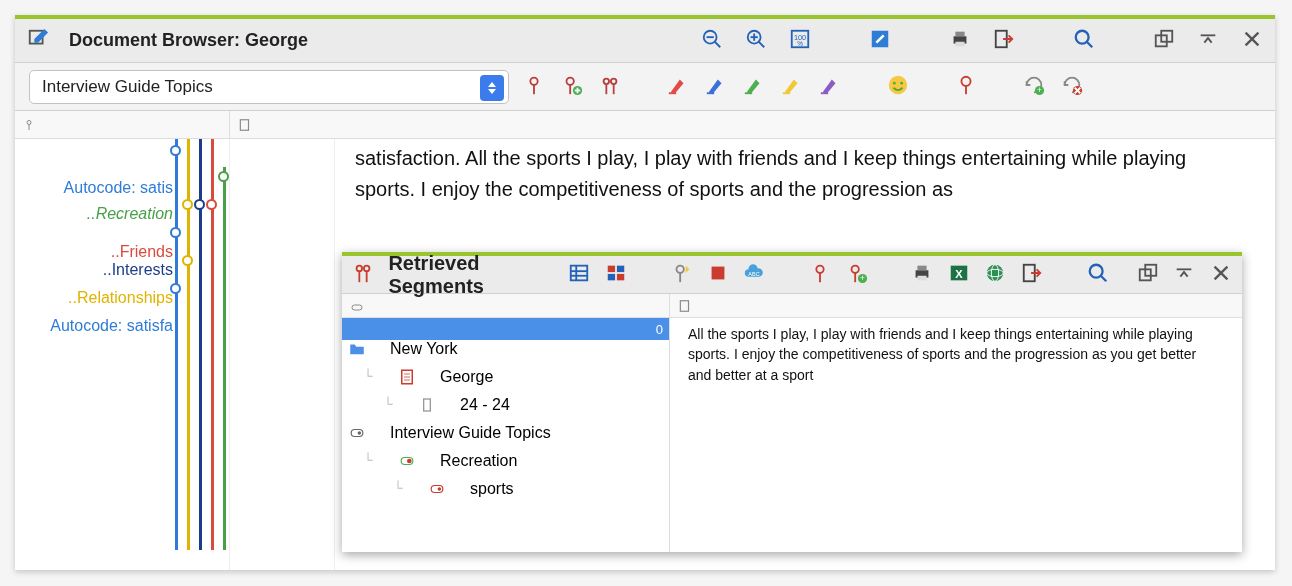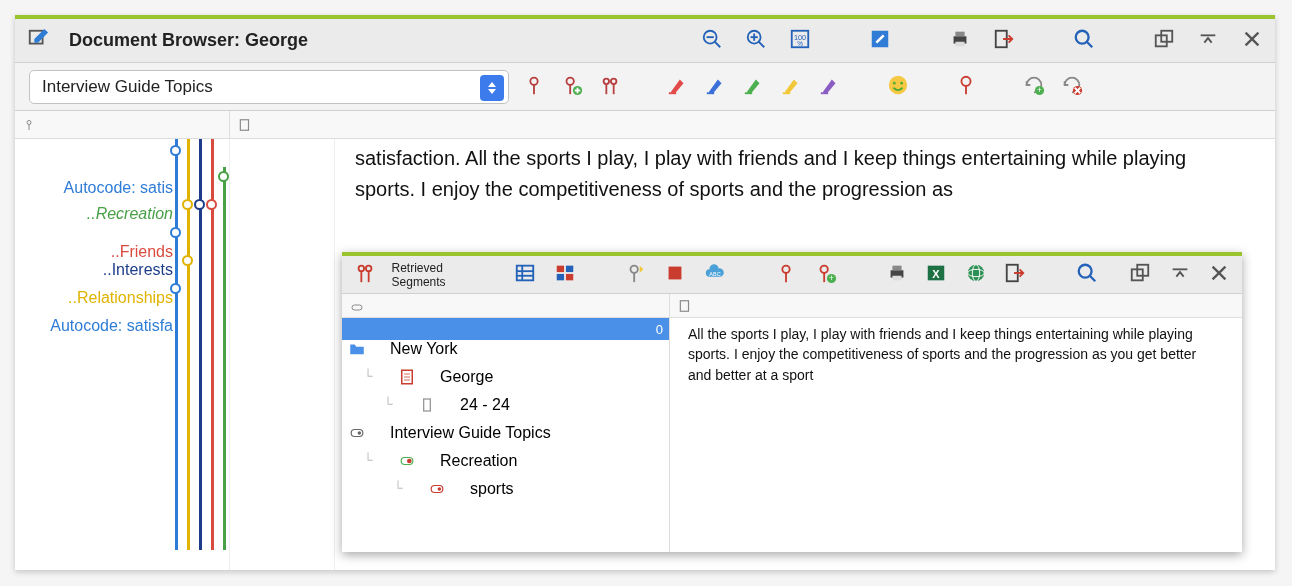--- a/index.html
+++ b/index.html
@@ -143,21 +143,21 @@
   }
   .seg-titlebar {
     height: 38px;
     background: #ebebeb;
     display: flex;
     align-items: center;
     gap: 14px;
     padding: 0 10px;
     border-bottom: 1px solid #d0d0d0;
   }
-  .seg-titlebar .title { font-size: 12px; font-weight: 400; color: #222; }
+  .seg-titlebar .title { font-size: 20px; font-weight: 700; color: #222; }
   .seg-colhdr {
     height: 24px;
     background: #f8f8f8;
     border-bottom: 1px solid #ddd;
     display: flex;
   }
   .seg-colhdr .col-left { width: 328px; border-right:1px solid #ddd; padding-left:8px; display:flex; align-items:center;}
   .seg-colhdr .col-right { flex:1; padding-left:8px; display:flex; align-items:center;}
   .seg-body { display: flex; height: calc(100% - 38px - 24px); }
   .seg-left {

